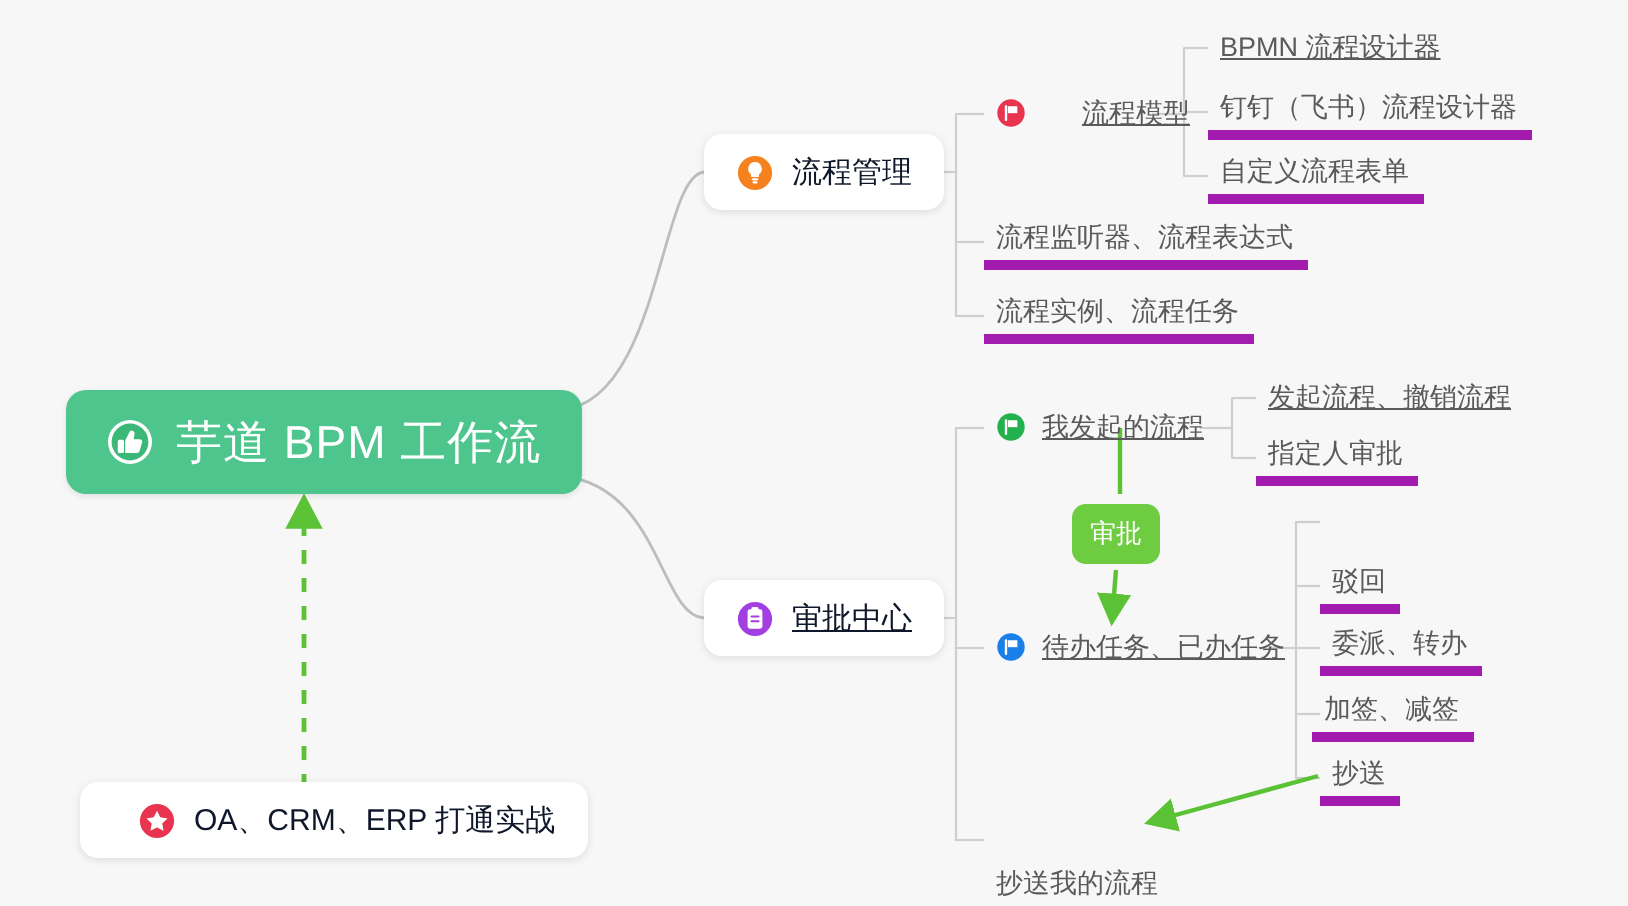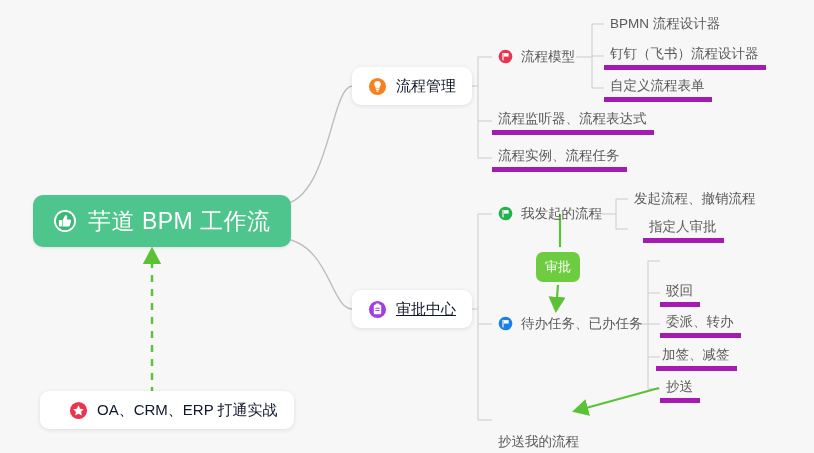--- a/index.html
+++ b/index.html
@@ -60,21 +60,21 @@
   }
   .node-card .label { margin-left: 9px; }
 
   .node-text {
     height: 28px;
     padding: 0 7px 0 6px;
     color: #5a5a5a;
     font-size: 13.5px;
     border-bottom: 5px solid #a21caf;
   }
-  .node-text.no-rule { border-bottom: 1px solid transparent; }
+  .node-text.no-rule { border-bottom: 1px solid transparent; text-decoration: underline; }
   .node-text .label { margin-left: 0; }
   .node-text.with-icon .label { margin-left: 8px; }
 
   .node-tag {
     background: #6dcc3f;
     border-radius: 7px;
     height: 30px;
     padding: 0 9px;
     color: #ffffff;
     font-size: 13px;
@@ -175,21 +175,21 @@
       <svg viewBox="0 0 20 20" width="19" height="19">
         <circle cx="10" cy="10" r="9" fill="#f5821f"></circle>
         <path d="M10 4.2 a3.6 3.6 0 0 0 -2.1 6.5 v1.4 h4.2 v-1.4 A3.6 3.6 0 0 0 10 4.2 z" fill="#ffffff"></path>
         <rect x="8.3" y="12.7" width="3.4" height="1.25" rx="0.6" fill="#ffffff"></rect>
         <rect x="8.7" y="14.4" width="2.6" height="1.1" rx="0.55" fill="#ffffff"></rect>
       </svg>
     </span>
     <span class="label">流程管理</span>
   </div>
 
-  <div class="node node-text with-icon no-rule" style="left:492px; top:43px;">
+  <div class="node node-text with-icon no-rule" style="left:492px; top:43px;gap:20px;">
     <span class="icon icon-flag">
       <svg viewBox="0 0 16 16" width="15" height="15">
         <circle cx="8" cy="8" r="7.3" fill="#e8344e"></circle>
         <rect x="4.7" y="3.9" width="1.25" height="8.3" rx="0.5" fill="#ffffff"></rect>
         <path d="M6.3 4.4 h5.1 v3.7 h-5.1 z" fill="#ffffff"></path>
       </svg>
     </span>
     <span class="label">流程模型</span>
   </div>
 
@@ -249,21 +249,21 @@
   </div>
 
   <div class="node node-text" style="left:492px; top:430px;">
     <span class="label">抄送我的流程</span>
   </div>
 
   <div class="node node-text no-rule" style="left:628px; top:185px;">
     <span class="label">发起流程、撤销流程</span>
   </div>
 
-  <div class="node node-text" style="left:643px; top:215px;justify-content:center;">
+  <div class="node node-text" style="left:628px; top:215px;justify-content:center;">
     <span class="label">指定人审批</span>
   </div>
 
 
   <div class="node node-text" style="left:660px; top:279px;">
     <span class="label">驳回</span>
   </div>
 
   <div class="node node-text" style="left:660px; top:310px;">
     <span class="label">委派、转办</span>

